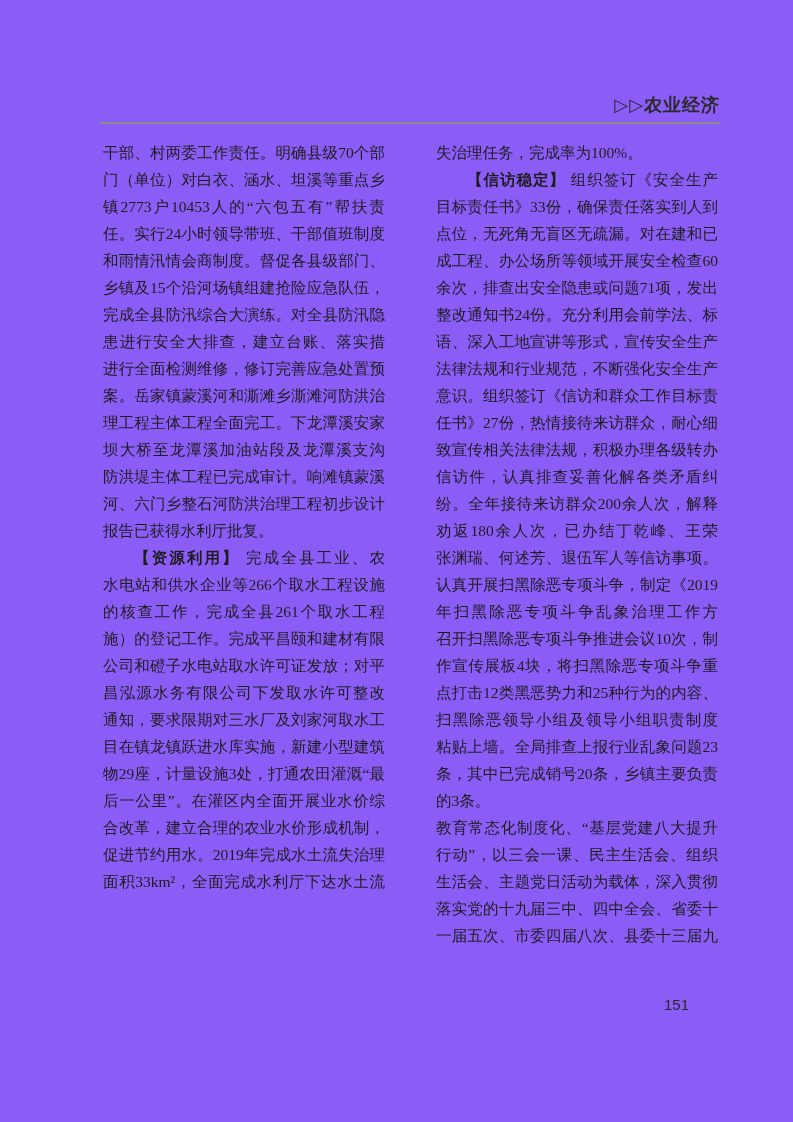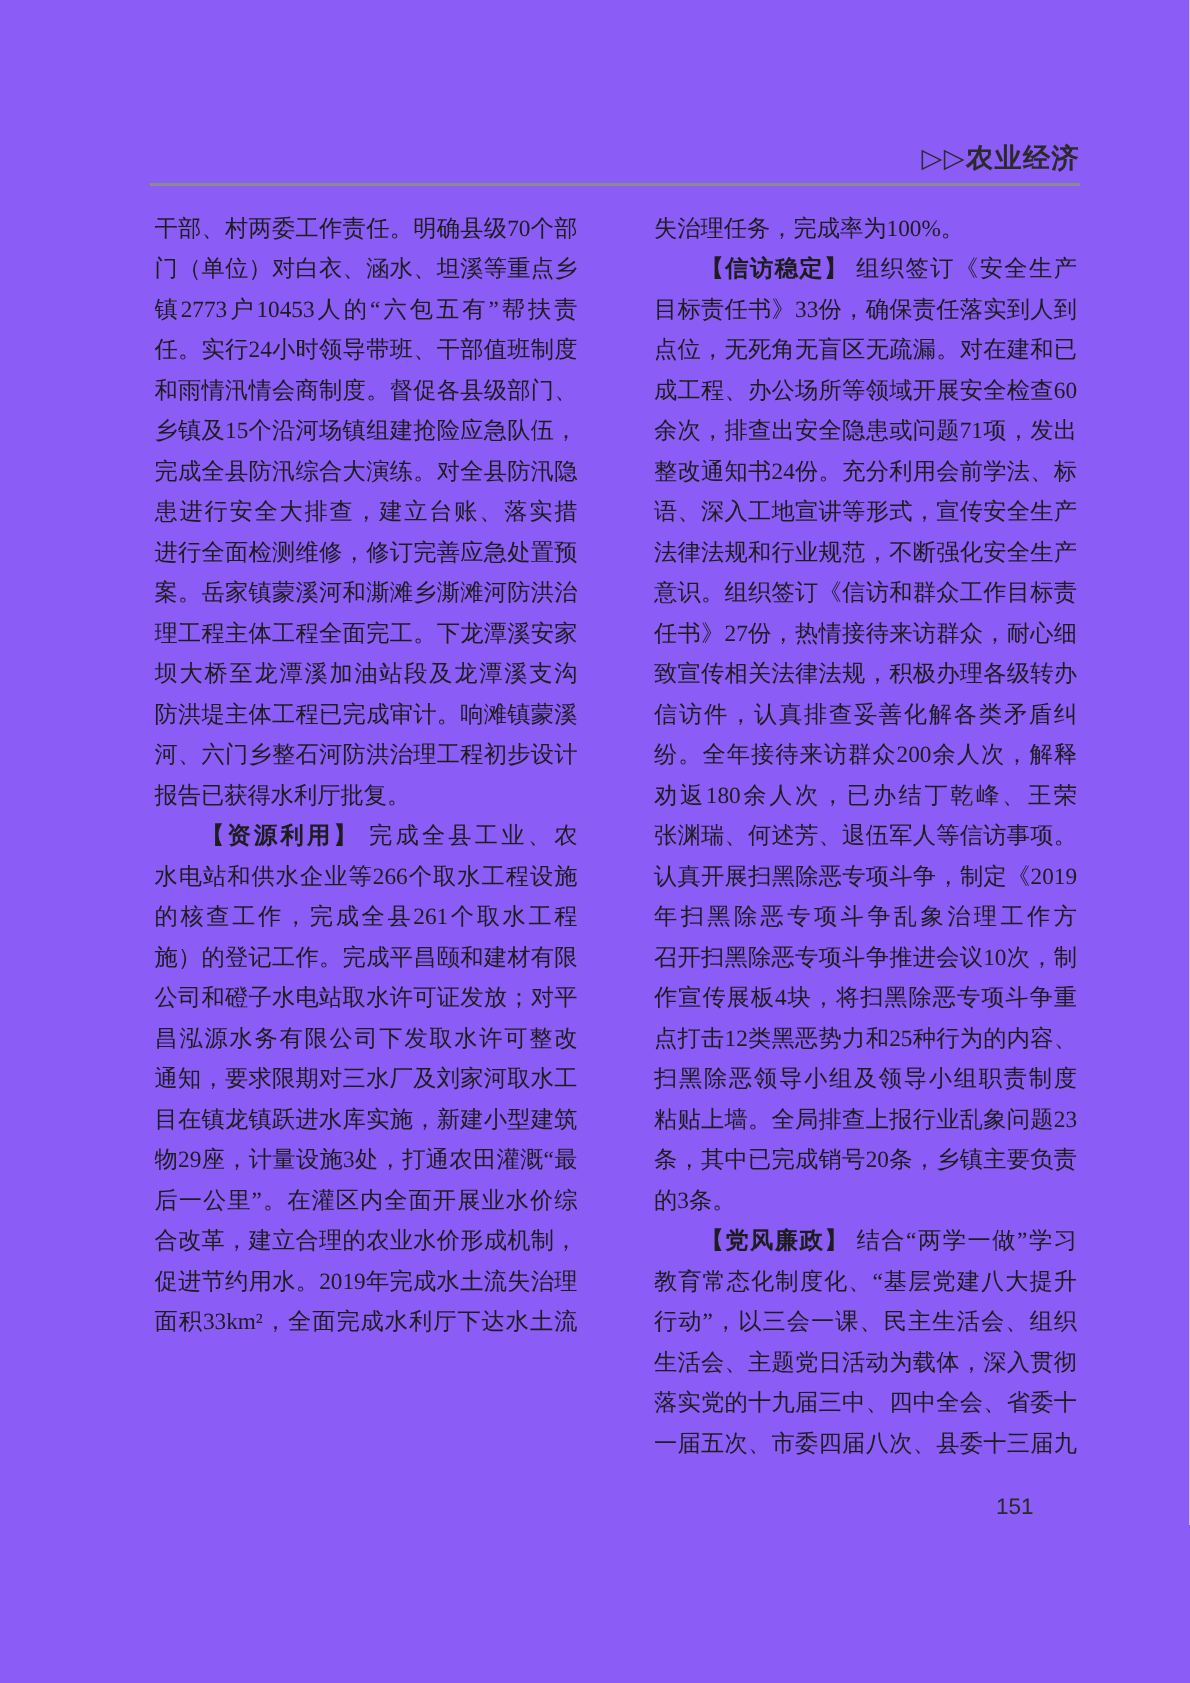--- a/index.html
+++ b/index.html
@@ -121,21 +121,20 @@
       <div class="line">张渊瑞、何述芳、退伍军人等信访事项。</div>
       <div class="line">认真开展扫黑除恶专项斗争，制定《2019</div>
       <div class="line">年扫黑除恶专项斗争乱象治理工作方案》，</div>
       <div class="line">召开扫黑除恶专项斗争推进会议10次，制</div>
       <div class="line">作宣传展板4块，将扫黑除恶专项斗争重</div>
       <div class="line">点打击12类黑恶势力和25种行为的内容、</div>
       <div class="line">扫黑除恶领导小组及领导小组职责制度</div>
       <div class="line">粘贴上墙。全局排查上报行业乱象问题23</div>
       <div class="line">条，其中已完成销号20条，乡镇主要负责人</div>
       <div class="line short">的3条。</div>
-      <div class="line indent"><span class="hd">【党风廉政】</span> 结合“两学一做”学习</div>
       <div class="line">教育常态化制度化、“基层党建八大提升</div>
       <div class="line">行动”，以三会一课、民主生活会、组织</div>
       <div class="line">生活会、主题党日活动为载体，深入贯彻</div>
       <div class="line">落实党的十九届三中、四中全会、省委十</div>
       <div class="line">一届五次、市委四届八次、县委十三届九</div>
     </div>
 
   <div class="page-number">151</div>
 
 </div>

